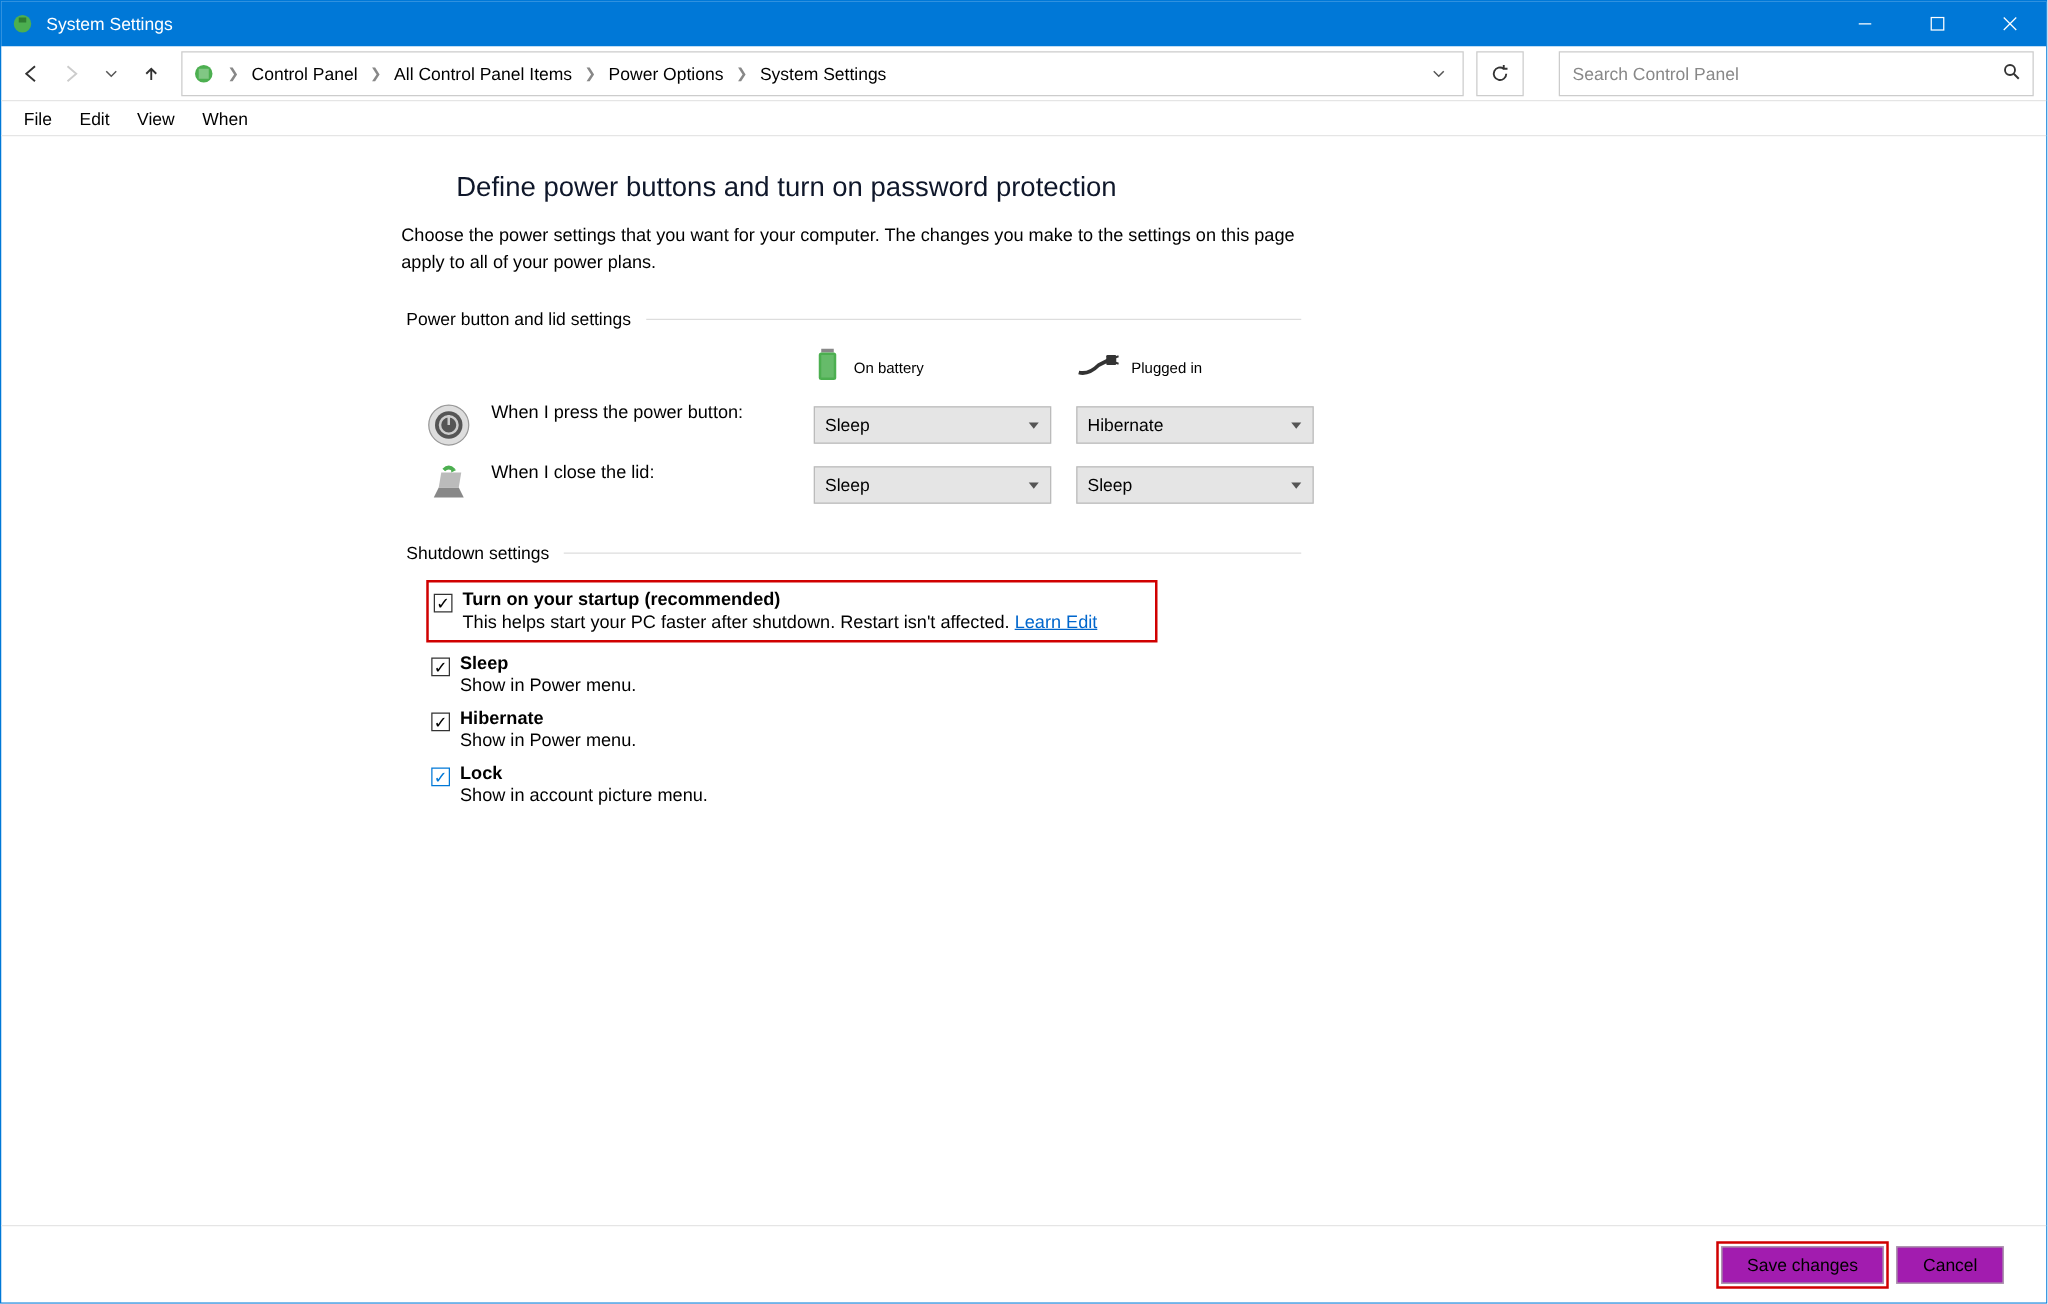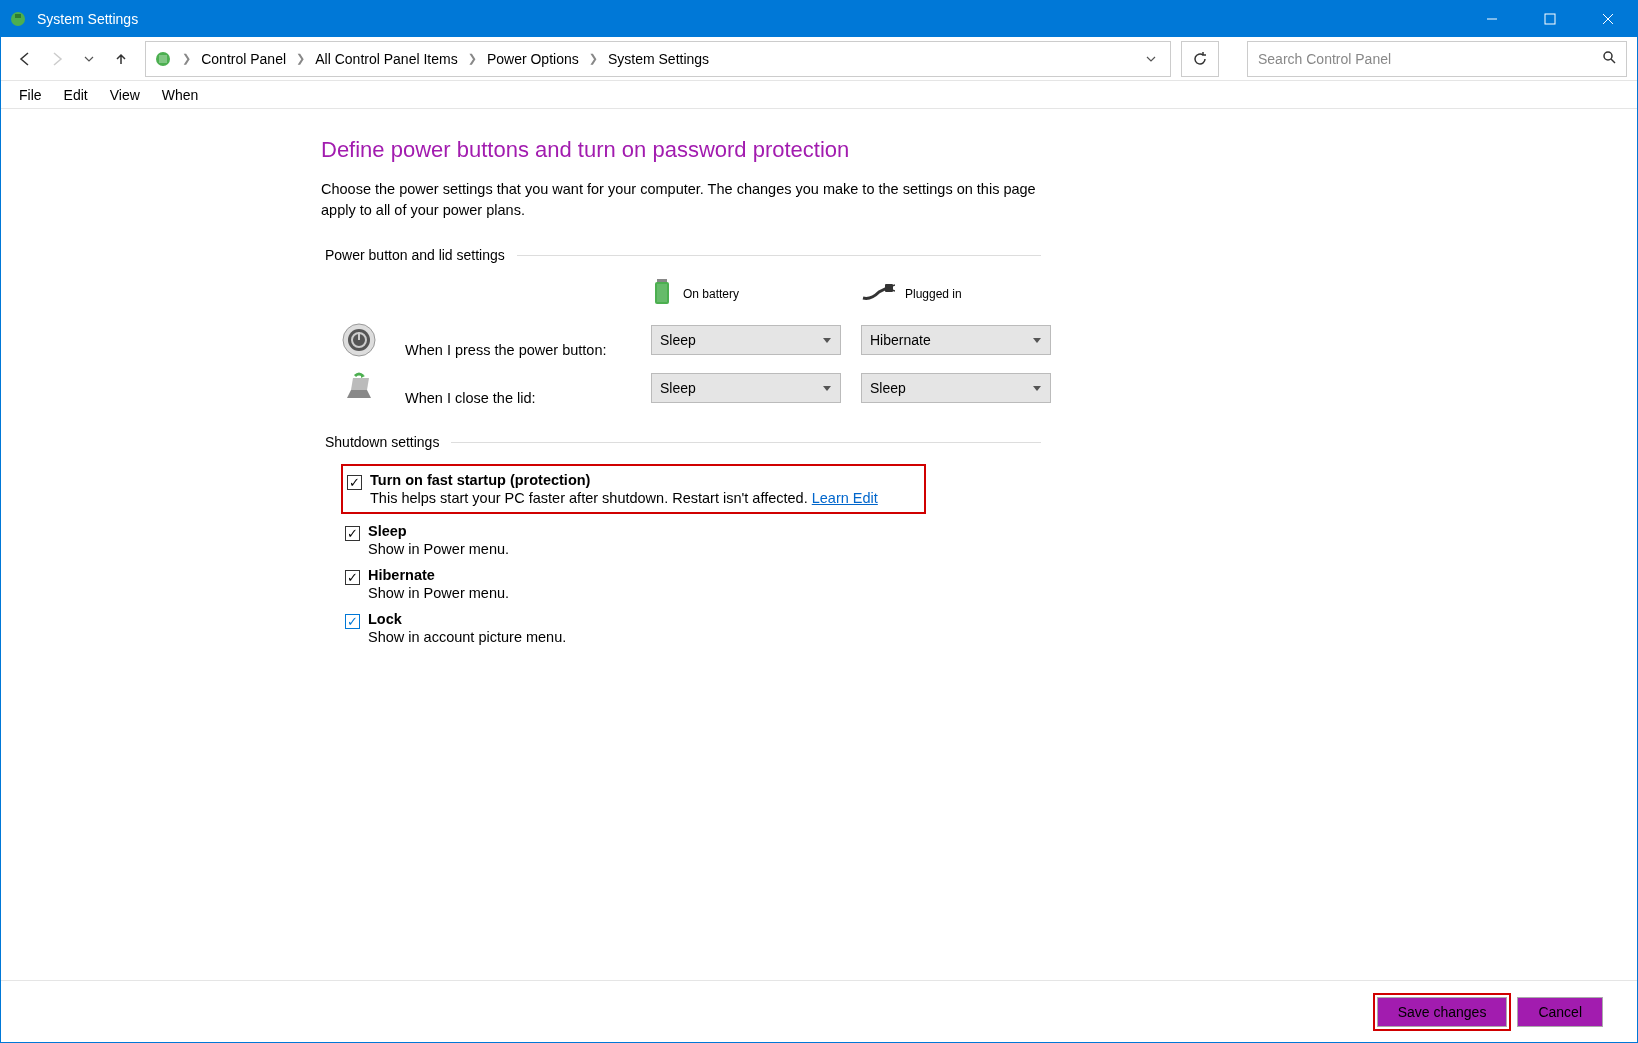--- a/index.html
+++ b/index.html
@@ -25,29 +25,29 @@
 .searchbox { width: 380px; height: 36px; border: 1px solid #ccc; display: flex; align-items: center; padding: 0 10px; color: #888; margin-left: 24px; }
 .searchbox input { border: none; outline: none; flex: 1; font-size: 14px; color: #333; }
 .searchbox input::placeholder { color: #888; }
 
 .menubar { height: 28px; display: flex; align-items: center; padding: 0 8px; gap: 2px; border-bottom: 1px solid #e5e5e5; }
 .menubar .mitem { padding: 3px 10px; font-size: 14px; }
 
 .content { flex: 1; padding: 28px 0 0 0; overflow: auto; position: relative; }
 .inner { width: 720px; margin-left: 320px; }
 
-h1 { color: #a21caf; font-weight: 400; font-size: 22px; margin-bottom: 16px; }
+h1 { color: #0f172a; font-weight: 400; font-size: 22px; margin-bottom: 16px; margin-left: 44px; }
 .desc { font-size: 14.5px; line-height: 1.45; margin-bottom: 26px; }
 
 .section-hdr { font-size: 14px; display: flex; align-items: center; margin-bottom: 14px; margin-left: 4px; }
 .section-hdr .line { flex: 1; height: 1px; background: #ddd; margin-left: 12px; }
 
 .pbgrid { display: grid; grid-template-columns: 300px 200px 200px; gap: 12px 10px; align-items: center; margin-left: 20px; margin-bottom: 28px; }
 .colhdr { display: flex; align-items: center; gap: 10px; justify-content: flex-start; font-size: 12px; }
-.rowlabel { display: flex; align-items: flex-end; gap: 28px; font-size: 14.5px; }
+.rowlabel { display: flex; align-items: flex-start; gap: 16px; font-size: 14.5px; }
 .rowlabel .ricon { width: 36px; height: 36px; display: flex; align-items: center; justify-content: center; }
 select { width: 190px; height: 30px; background: #e5e5e5; border: 1px solid #bbb; font-size: 14px; padding: 0 8px; font-family: inherit; appearance: none; -webkit-appearance: none; position: relative; }
 .selwrap { position: relative; width: 190px; }
 .selwrap::after { content: ""; position: absolute; right: 10px; top: 13px; border-left: 4px solid transparent; border-right: 4px solid transparent; border-top: 5px solid #555; pointer-events: none; }
 
 .shutdown { margin-left: 20px; }
 .cb-row { display: flex; align-items: flex-start; gap: 8px; margin-bottom: 4px; padding: 3px 4px; }
 .cb-row.highlight-row { border: 2px solid #d00000; padding: 6px 4px; width: 585px; margin-bottom: 6px; }
 .cb { width: 15px; height: 15px; border: 1px solid #333; margin-top: 3px; flex-shrink: 0; display: flex; align-items: center; justify-content: center; }
 .cb.checked::before { content: "✓"; font-size: 13px; line-height: 1; color: #000; }
@@ -219,21 +219,21 @@
 
       <div class="section-hdr">
         <span>Shutdown settings</span>
           <span class="line"></span>
       </div>
 
       <div class="shutdown">
         <div class="cb-row highlight-row">
           <span class="cb checked"></span>
           <div class="cb-body">
-            <div class="cb-title">Turn on fast startup (protection)</div>
+            <div class="cb-title">Turn on your startup (recommended)</div>
             <div class="cb-sub"><span>This helps start your PC faster after shutdown. Restart isn't affected. </span><a href="#" class="learn">Learn Edit</a></div>
           </div>
         </div>
         <div class="cb-row">
           <span class="cb checked"></span>
           <div class="cb-body">
             <div class="cb-title">Sleep</div>
             <div class="cb-sub">Show in Power menu.</div>
           </div>
         </div>

